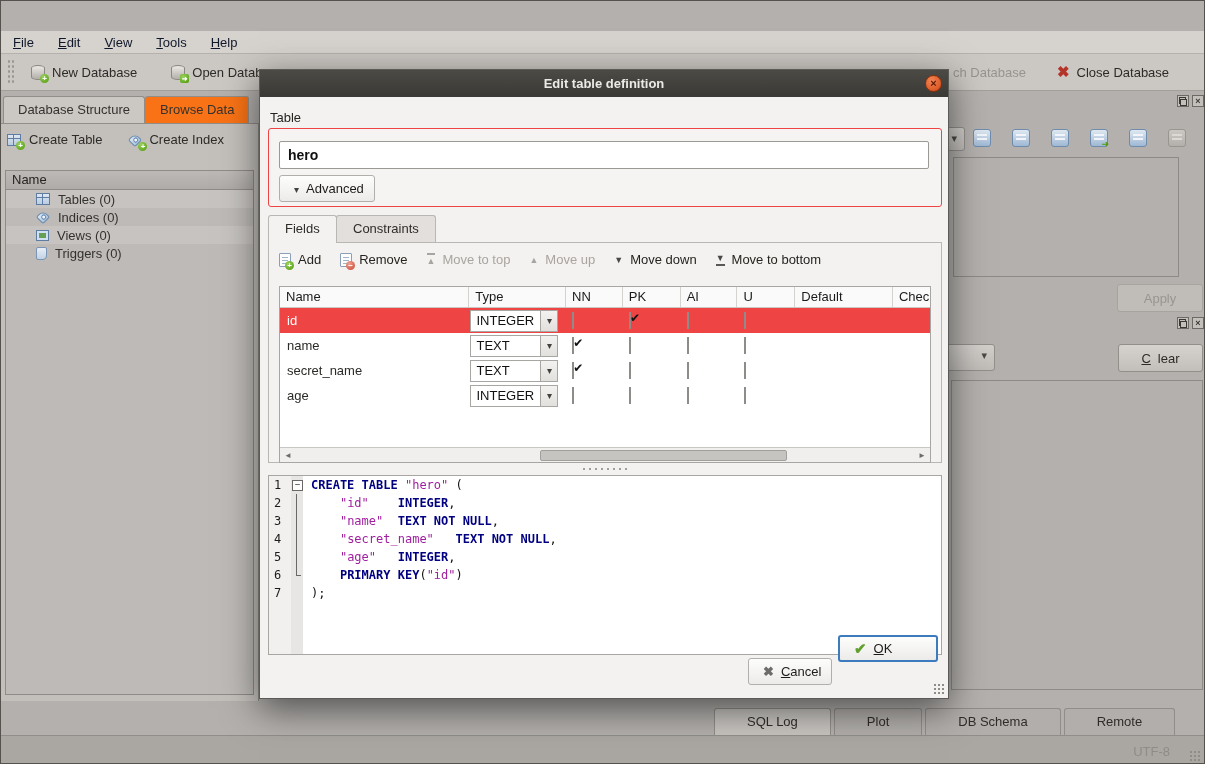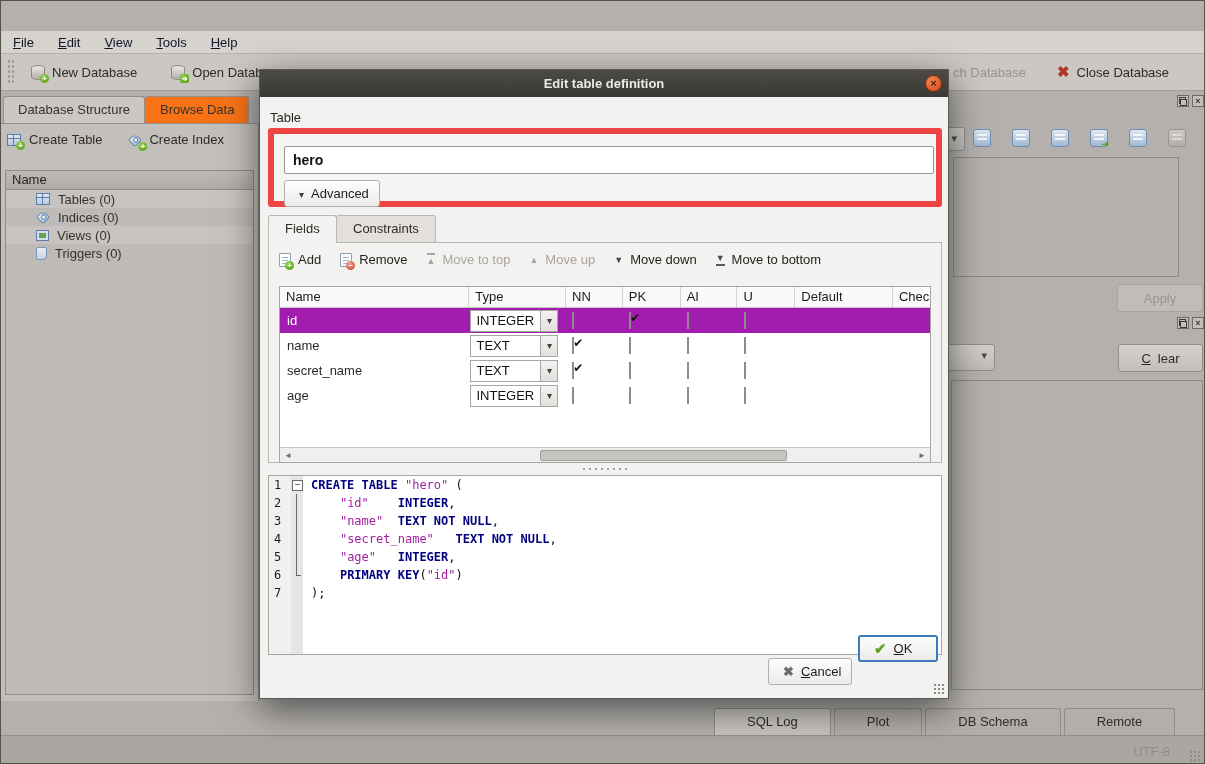--- a/index.html
+++ b/index.html
@@ -103,21 +103,21 @@
   .dialog { position:absolute; left:258px; top:68px; width:690px; height:630px; background:#f4f2f0;
     border:1px solid #5c5a56; box-shadow:0 10px 34px rgba(0,0,0,.55); }
   .dlg-title { height:27px; background:linear-gradient(#4c4a45,#3b3935); display:flex; align-items:center; justify-content:center; position:relative; }
   .dlg-title span { color:#eceae7; font-weight:bold; }
   .dlg-close { position:absolute; right:6px; top:5px; width:17px; height:17px; border-radius:50%;
     background:radial-gradient(circle at 35% 30%, #f28454, #d24a16); border:1px solid #8c2f08;
     color:#5a1a04; font-weight:bold; font-size:11px; line-height:15px; text-align:center; }
   .dlg-close::after { content:"×"; }
   .lbl { position:absolute; color:#26241f; }
   .groupbox { position:absolute; left:8px; top:58px; width:674px; height:79px; background:#f6f4f2;
-    border:6px solid #ef4444; border-radius:3px; }
+    border:1px solid #ef4444; border-radius:3px; }
   .txt-input { position:absolute; left:10px; top:12px; width:650px; height:28px; background:#fff;
     border:1px solid #9b9994; border-radius:2px; padding:5px 8px; font-weight:bold; font-size:14px; color:#111; }
   .adv-btn { position:absolute; left:10px; top:46px; width:96px; height:25px; }
   .icon-chevron-down-sm::after { content:"▾"; font-size:10px; color:#44423e; }
 
   .ftab { position:absolute; height:27px; padding:5px 16px 0; background:#e2dfdc; border:1px solid #b9b7b4;
     border-bottom:none; border-radius:3px 3px 0 0; color:#2f2d2a; }
   .ftab.active { background:#f4f2f0; z-index:2; height:28px; }
   .tab-frame { position:absolute; left:8px; top:172px; width:674px; height:221px; border:1px solid #b9b7b4; background:#f4f2f0; }
 
@@ -132,21 +132,21 @@
   .mv { font-size:9px; line-height:10px; }
   .mv.bar-top { border-top:2px solid #5a5855; padding-top:1px; }
   .mv.bar-bottom { border-bottom:2px solid #5a5855; padding-bottom:1px; }
   .mv.dis { color:#a8a5a0; } .mv.dis.bar-top { border-top-color:#a8a5a0; }
   .mv.en { color:#4a4845; }
 
   .fields-table { position:absolute; left:10px; top:43px; width:652px; height:177px; border:1px solid #a8a6a3; background:#fff; overflow:hidden; }
   .fhead { display:flex; height:21px; background:#fbfafa; border-bottom:1px solid #c9c7c4; }
   .fhead div { padding:2px 6px; border-right:1px solid #d5d3d0; color:#1b1b1b; }
   .frow { display:flex; height:25px; align-items:center; }
-  .frow.selected { background:#a21caf; color:#fff; }
+  .frow.selected { background:#ef4444; color:#fff; }
   .c-name { width:190px; padding-left:7px; } .c-type { width:97px; } .c-nn{width:57px;} .c-pk{width:58px;} .c-ai{width:57px;} .c-u{width:58px;} .c-def{width:98px;} .c-chk{width:37px;}
   .combo { display:flex; height:22px; margin-left:1px; }
   .combo .val { width:71px; background:#fff; border:1px solid #a8a6a3; padding:2px 5px; color:#111; }
   .combo .cbtn { width:17px; background:linear-gradient(#f4f2f0,#e2e0dd); border:1px solid #a8a6a3; border-left:none;
     display:flex; align-items:center; justify-content:center; }
   .cb { width:13px; height:13px; margin-left:6px; background:#fff; border:1px solid #8e8c89; position:relative; }
   .cb.checked::after { content:"✔"; position:absolute; left:0px; top:-2px; font-size:12px; color:#111; }
   .hscroll { position:absolute; left:0; right:0; bottom:0; height:15px; background:#f1efed; border-top:1px solid #c9c7c4; }
   .arr { position:absolute; top:1px; width:14px; height:13px; color:#6e6c68; font-size:8px; text-align:center; line-height:13px; }
   .arr.left{left:1px;} .arr.right{right:1px;}
@@ -470,21 +470,21 @@
             <span class="code"><span class="tk-pl">);</span></span>
           </div>
         </div>
     </div>
 
     <div class="dlg-btns">
       <div class="dlg-btn" style="width:84px;margin-top:23px;">
         <span class="icon-cross-gray"></span>
         <span class="accel"><u>C</u>ancel</span>
       </div>
-      <div class="dlg-btn default" style="width:80px;">
+      <div class="dlg-btn default" style="width:100px;">
         <span class="icon-check-green"></span>
         <span class="accel"><u>O</u>K</span>
       </div>
     </div>
     <div class="grip" style="right:3px; bottom:3px;"></div>
   </div>
 
 </div>
 
 </body></html>

